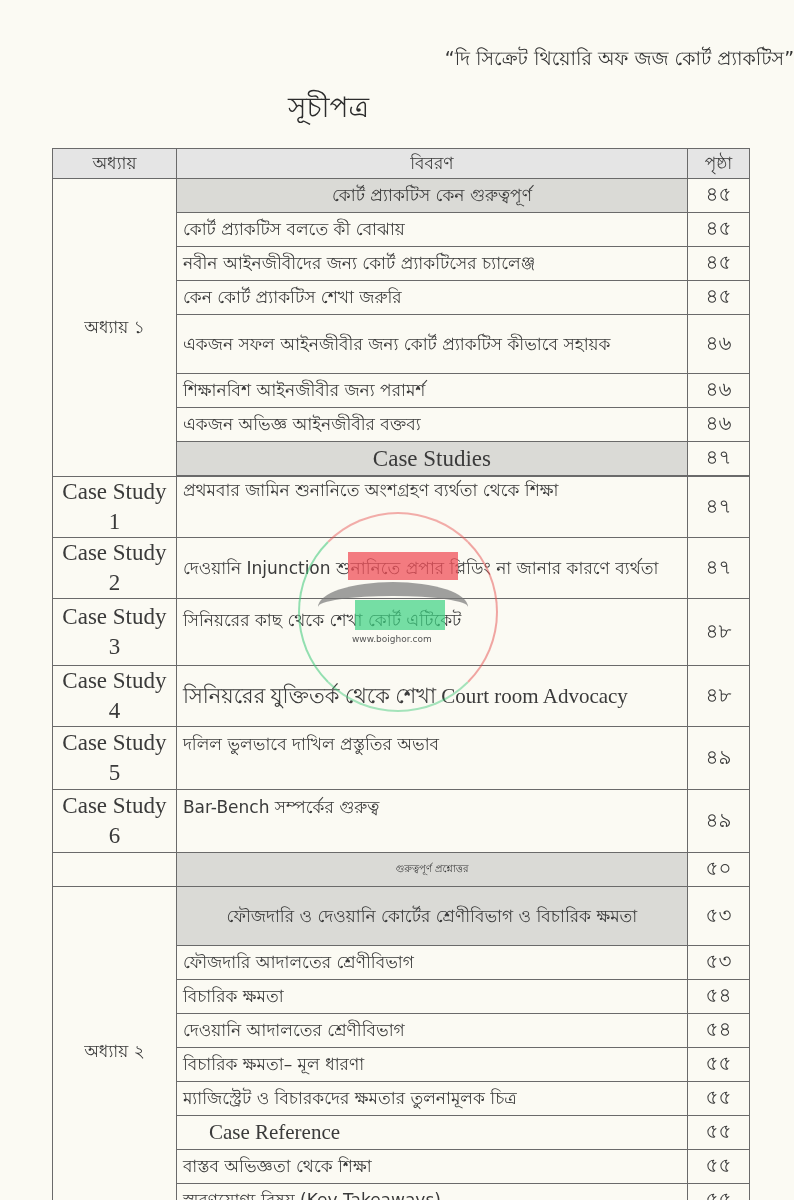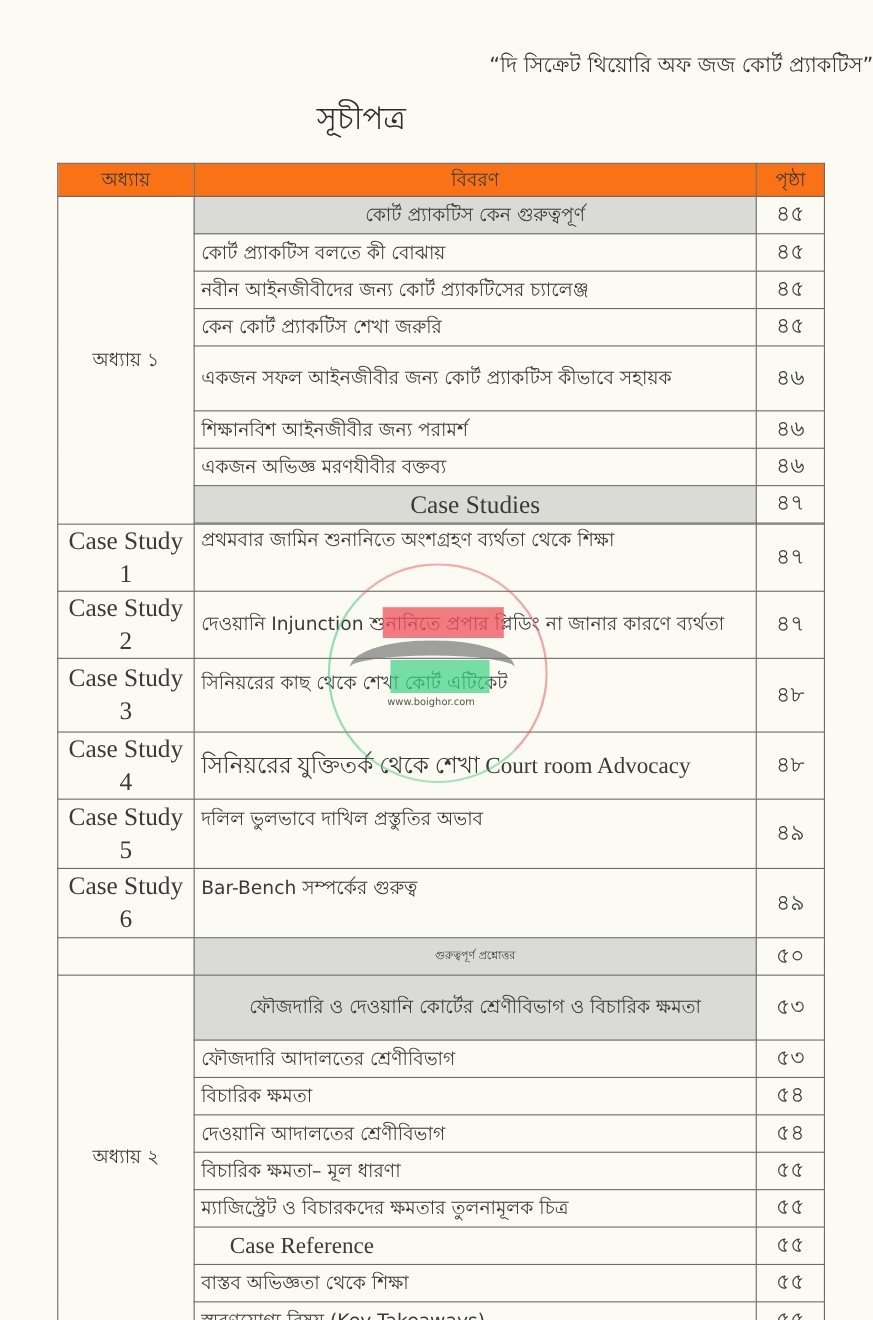--- a/index.html
+++ b/index.html
@@ -22,21 +22,21 @@
       position:absolute; top:148px; left:52px;
       width:698px; border-collapse:collapse;
       font-size:17px; color:#3a3a3a;
     }
     table.toc td, table.toc th {
       border:1.3px solid #6a6a6a;
       padding:0 6px; vertical-align:middle;
       font-weight:normal;
     }
     col.c1 { width:124px; } col.c2 { width:512px; } col.c3 { width:62px; }
-    th { background:#f97316; height:29px; font-size:17px; }
+    th { background:#e5e5e5; height:29px; font-size:17px; }
     .shaded { background:#dadad6; }
     .center { text-align:center; }
     .page { text-align:center; font-size:20px; }
     .latin-desc { font-family:"Liberation Serif", serif; font-size:23px; }
     .cs { text-align:center; font-family:"Liberation Serif", serif; font-size:23px; line-height:30px; }
     tr.r1 td { height:29px;margin-left:40px; }
     tr.r2 td { height:58px;margin-top:36px; }
     .watermark {
       position:absolute; left:298px; top:512px; width:196px; height:196px;
       border-radius:50%;
@@ -90,21 +90,21 @@
   </tr>
   <tr class="r2">
     <td style="line-height:29px;">একজন সফল আইনজীবীর জন্য কোর্ট প্র্যাকটিস কীভাবে সহায়ক</td>
     <td class="page">৪৬</td>
   </tr>
   <tr class="r1">
     <td>শিক্ষানবিশ আইনজীবীর জন্য পরামর্শ</td>
     <td class="page">৪৬</td>
   </tr>
   <tr class="r1">
-    <td>একজন অভিজ্ঞ মরণযীবীর বক্তব্য</td>
+    <td>একজন অভিজ্ঞ আইনজীবীর বক্তব্য</td>
     <td class="page">৪৬</td>
   </tr>
   <tr class="r1">
     <td class="shaded center latin-desc">Case Studies</td>
     <td class="page">৪৭</td>
   </tr>
   <tr style="height:0;">
         <td colspan="2" style="border:none;padding:0;height:0;"></td>
       </tr>
 

